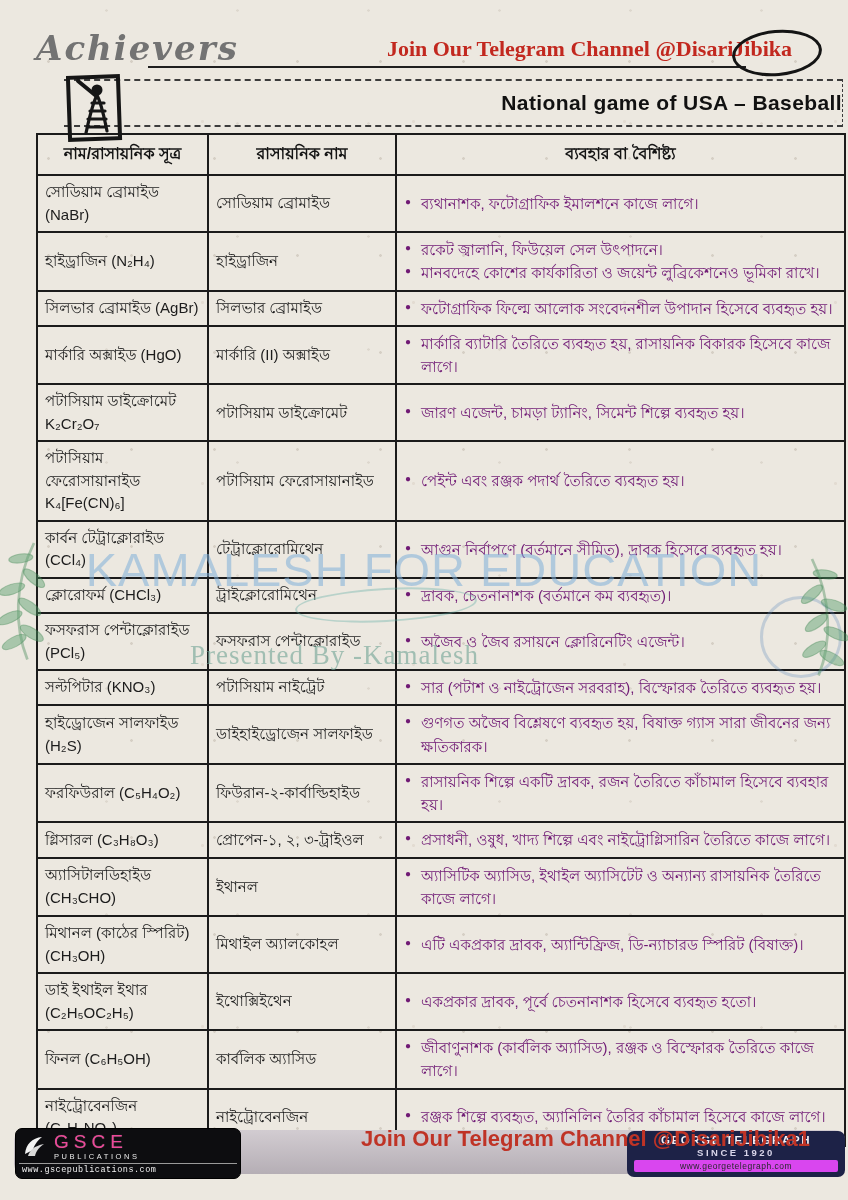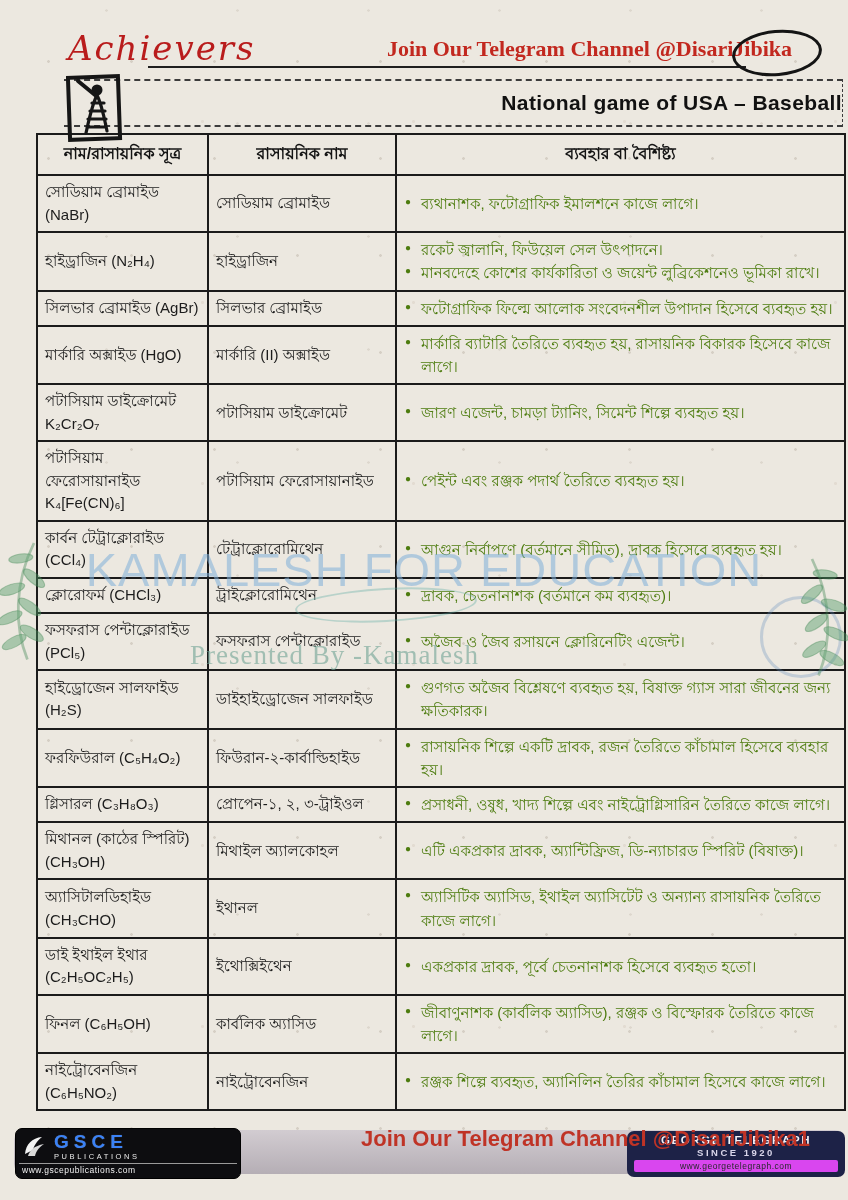--- a/index.html
+++ b/index.html
@@ -16,21 +16,21 @@
       radial-gradient(rgba(95,75,55,.11) 1px, transparent 1.7px),
       radial-gradient(rgba(125,95,60,.09) 1.3px, transparent 2px);
     background-size:83px 97px,131px 113px,211px 181px;
     background-position:7px 13px,41px 67px,97px 31px;
   }
 
   
   .brand{
     position:absolute;left:36px;top:28px;z-index:3;
     font-family:"DejaVu Serif","Liberation Serif",serif;
-    font-style:italic;font-weight:normal;font-size:34px;letter-spacing:2px;color:#b91c1c;margin-left:32px;
+    font-style:italic;font-weight:bold;font-size:34px;letter-spacing:2px;color:#737373;
   }
   .brand-underline{position:absolute;left:148px;top:66px;width:598px;border-top:2.5px solid #1f1f1f;z-index:2;}
   .telegram-top{
     position:absolute;right:56px;top:36px;z-index:3;white-space:nowrap;
     font-family:"Liberation Serif","DejaVu Serif",serif;
     font-size:22px;font-weight:600;color:#c2281f;
   }
   .circle-annotation{
     position:absolute;right:26px;top:30px;width:84px;height:40px;z-index:4;
     border:3px solid #141414;border-radius:50%;transform:rotate(-5deg);
@@ -50,21 +50,21 @@
   
   .table-wrap{position:absolute;left:36px;top:133px;width:810px;z-index:2;}
   table.chem{border-collapse:collapse;width:100%;table-layout:fixed;}
   .chem col.c1{width:171px;} .chem col.c2{width:188px;}
   .chem th,.chem td{border:2px solid #1b1b1b;vertical-align:middle;}
   .chem th{font-size:16px;font-weight:bold;text-align:center;padding:6px 4px;color:#141414;}
   .cell{padding:5px 7px;}
   .name-cell{font-size:15px;line-height:1.5;white-space:pre-line;}
   .chem-cell{font-size:15px;line-height:1.5;}
   .uses-list{margin:0;padding:0;list-style:none;}
-  .uses-list li{font-size:15px;line-height:1.55;position:relative;padding-left:17px;color:#4d7c0f;}
+  .uses-list li{font-size:15px;line-height:1.55;position:relative;padding-left:17px;color:#701a75;}
   .uses-list li::before{content:"●";position:absolute;left:1px;top:2px;font-size:10px;}
 
   
   .wm-main{
     position:absolute;left:0;right:0;top:542px;z-index:5;text-align:center;pointer-events:none;
     font-size:47px;font-weight:normal;letter-spacing:1px;white-space:nowrap;
     color:rgba(128,175,216,.55);
   }
   .wm-presented{
     position:absolute;left:190px;width:420px;top:640px;z-index:5;pointer-events:none;
@@ -92,25 +92,25 @@
     position:absolute;left:14px;right:3px;top:1130px;height:44px;z-index:2;
     background:linear-gradient(#d2ccd1,#b5aeb5);border-radius:10px;
   }
   .gsce{
     position:absolute;left:15px;top:1128px;width:224px;height:49px;z-index:3;
     background:#0d0d10;border-radius:7px;border:1px solid #000;color:#fff;
     display:flex;flex-direction:column;
   }
   .gsce-top{display:flex;align-items:center;gap:6px;padding:2px 6px 0 6px;flex:1;}
   .gsce-text{display:flex;flex-direction:column;line-height:1;}
-  .gsce-name{font-size:19px;font-weight:bold;letter-spacing:5px;color:#3b82f6;text-shadow:0 0 1px #555;}
+  .gsce-name{font-size:19px;font-weight:normal;letter-spacing:5px;color:#ec4899;text-shadow:0 0 1px #555;}
   .gsce-sub{font-size:7.5px;letter-spacing:2.6px;color:#e9e9e9;margin-top:2px;}
   .gsce-url{
     border-top:1px solid #9a9a9a;margin:2px 3px 3px 3px;text-align:left;padding:1px 3px 0 3px;
-    font-size:8.5px;letter-spacing:.5px;color:#f0f0f0;
+    font-size:8.5px;letter-spacing:.5px;color:#f0f0f0;font-family:Liberation Mono, monospace;
   }
   .george{
     position:absolute;right:3px;top:1131px;width:218px;height:46px;z-index:3;
     background:#1d2247;border-radius:7px;color:#fff;text-align:center;padding-top:3px;box-sizing:border-box;
   }
   .george-name{font-size:11.5px;font-weight:bold;letter-spacing:1.6px;color:#f2f1f6;}
   .george-since{font-size:9.5px;font-weight:bold;letter-spacing:2.5px;color:#d9d6ea;margin-top:1px;}
   .george-url{
     margin:2px 7px 0 7px;background:#d946ef;color:#27272b;border-radius:2px;
     font-size:8.5px;letter-spacing:.5px;padding:1px 0;
@@ -243,20 +243,29 @@
       <td class="cell name-cell">ফসফরাস পেন্টাক্লোরাইড
 (PCl₅)</td>
       <td class="cell chem-cell">ফসফরাস পেন্টাক্লোরাইড</td>
       <td class="cell uses-cell">
         <ul class="uses-list">
                 <li>অজৈব ও জৈব রসায়নে ক্লোরিনেটিং এজেন্ট।</li>
               </ul>
       </td>
     </tr>
 
+    <tr>
+      <td class="cell name-cell">সল্টপিটার (KNO₃)</td>
+      <td class="cell chem-cell">পটাসিয়াম নাইট্রেট</td>
+      <td class="cell uses-cell">
+        <ul class="uses-list">
+                <li>সার (পটাশ ও নাইট্রোজেন সরবরাহ), বিস্ফোরক তৈরিতে ব্যবহৃত হয়।</li>
+              </ul>
+      </td>
+    </tr>
 
     <tr>
       <td class="cell name-cell">হাইড্রোজেন সালফাইড (H₂S)</td>
       <td class="cell chem-cell">ডাইহাইড্রোজেন সালফাইড</td>
       <td class="cell uses-cell">
         <ul class="uses-list">
                 <li>গুণগত অজৈব বিশ্লেষণে ব্যবহৃত হয়, বিষাক্ত গ্যাস সারা জীবনের জন্য ক্ষতিকারক।</li>
               </ul>
       </td>
     </tr>
@@ -270,42 +279,42 @@
               </ul>
       </td>
     </tr>
 
     <tr>
       <td class="cell name-cell">গ্লিসারল (C₃H₈O₃)</td>
       <td class="cell chem-cell">প্রোপেন-১, ২, ৩-ট্রাইওল</td>
       <td class="cell uses-cell">
         <ul class="uses-list">
                 <li>প্রসাধনী, ওষুধ, খাদ্য শিল্পে এবং নাইট্রোগ্লিসারিন তৈরিতে কাজে লাগে।</li>
+              </ul>
+      </td>
+    </tr>
+
+    <tr>
+      <td class="cell name-cell">অ্যাসিটালডিহাইড
+(CH₃CHO)</td>
+      <td class="cell chem-cell">ইথানল</td>
+      <td class="cell uses-cell">
+        <ul class="uses-list">
+                <li>অ্যাসিটিক অ্যাসিড, ইথাইল অ্যাসিটেট ও অন্যান্য রাসায়নিক তৈরিতে কাজে লাগে।</li>
               </ul>
       </td>
     </tr>
 
     <tr>
       <td class="cell name-cell">মিথানল (কাঠের স্পিরিট)
 (CH₃OH)</td>
       <td class="cell chem-cell">মিথাইল অ্যালকোহল</td>
       <td class="cell uses-cell">
         <ul class="uses-list">
                 <li>এটি একপ্রকার দ্রাবক, অ্যান্টিফ্রিজ, ডি-ন্যাচারড স্পিরিট (বিষাক্ত)।</li>
-              </ul>
-      </td>
-    </tr>
-
-    <tr>
-      <td class="cell name-cell">অ্যাসিটালডিহাইড
-(CH₃CHO)</td>
-      <td class="cell chem-cell">ইথানল</td>
-      <td class="cell uses-cell">
-        <ul class="uses-list">
-                <li>অ্যাসিটিক অ্যাসিড, ইথাইল অ্যাসিটেট ও অন্যান্য রাসায়নিক তৈরিতে কাজে লাগে।</li>
               </ul>
       </td>
     </tr>
 
 
     <tr>
       <td class="cell name-cell">ডাই ইথাইল ইথার
 (C₂H₅OC₂H₅)</td>
       <td class="cell chem-cell">ইথোক্সিইথেন</td>
       <td class="cell uses-cell">

